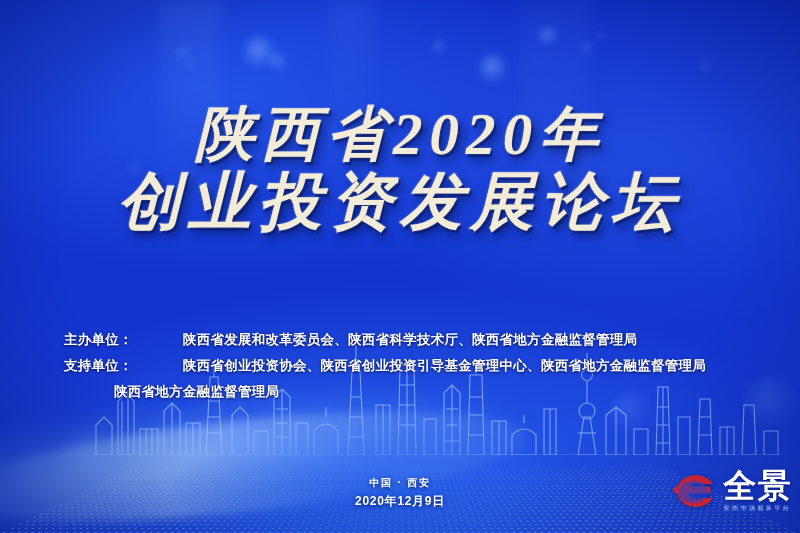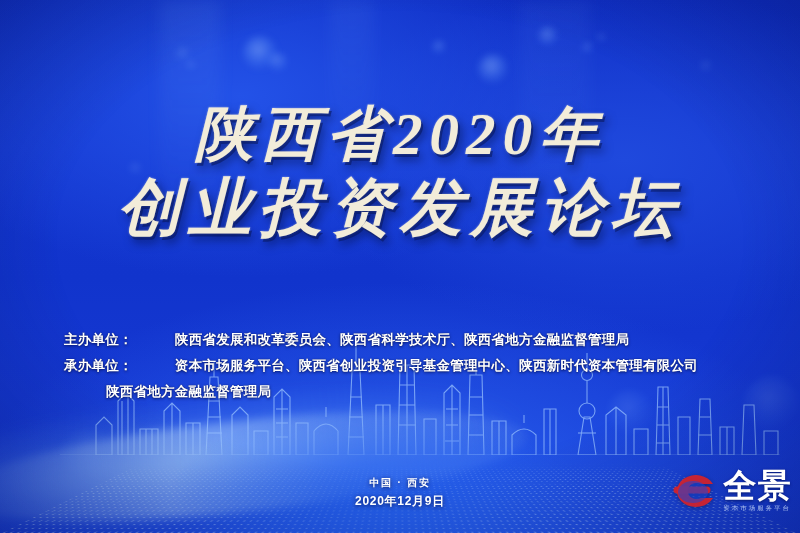--- a/index.html
+++ b/index.html
@@ -122,41 +122,41 @@
     font-weight: 700;
     font-style: italic;
     letter-spacing: 0.12em;
     line-height: 1.02;
     text-shadow:
       2px 3px 0 rgba(8,22,90,0.55),
       4px 6px 10px rgba(3,12,60,0.55),
       0 0 2px rgba(255,252,235,0.6);
   }
   .title-1 { font-size: 59px; }
-  .title-2 { font-size: 63px; margin-top: 12px; }
+  .title-2 { font-size: 63px; margin-top: 6px; }
 
   .orgs {
     position: absolute;
     left: 64px;
     top: 327px;
     width: 690px;
   }
   .org-row {
     display: flex;
     align-items: center;
     color: #ffffff;
     font-size: 13.5px;
     font-weight: 700;
     letter-spacing: 0.02em;
     line-height: 26px;
     text-shadow: 0 1px 3px rgba(2,14,80,0.85), 0 0 1px rgba(0,0,0,0.6);
     white-space: nowrap;
   }
   .org-label { flex: 0 0 auto; }
-  .org-value { flex: 0 0 auto; margin-left: 14px; padding-left: 28px; }
+  .org-value { flex: 0 0 auto; margin-left: 22px; padding-left: 28px; }
 
   .venue {
     position: absolute;
     left: 0;
     top: 476px;
     width: 100%;
     text-align: center;
     color: #ffffff;
   }
   .venue-city {
@@ -310,22 +310,22 @@
     <div class="title-line title-1">陕西省2020年</div>
     <div class="title-line title-2">创业投资发展论坛</div>
   </div>
 
   <div class="orgs">
     <div class="org-row">
       <span class="org-label">主办单位：</span>
       <span class="org-value">陕西省发展和改革委员会、陕西省科学技术厅、陕西省地方金融监督管理局</span>
     </div>
     <div class="org-row">
-      <span class="org-label">承办单位：</span>
-      <span class="org-value">资本市场服务平台、陕西省创业投资引导基金管理中心、陕西新时代资本管理有限公司</span>
+      <span class="org-label">支持单位：</span>
+      <span class="org-value">陕西省创业投资协会、陕西省创业投资引导基金管理中心、陕西省地方金融监督管理局</span>
     </div>
     <div class="org-row">
       <span class="org-value">陕西省地方金融监督管理局</span>
     </div>
   </div>
 
   <div class="venue">
     <div class="venue-city">中国 · 西安</div>
     <div class="venue-date">2020年12月9日</div>
   </div>

